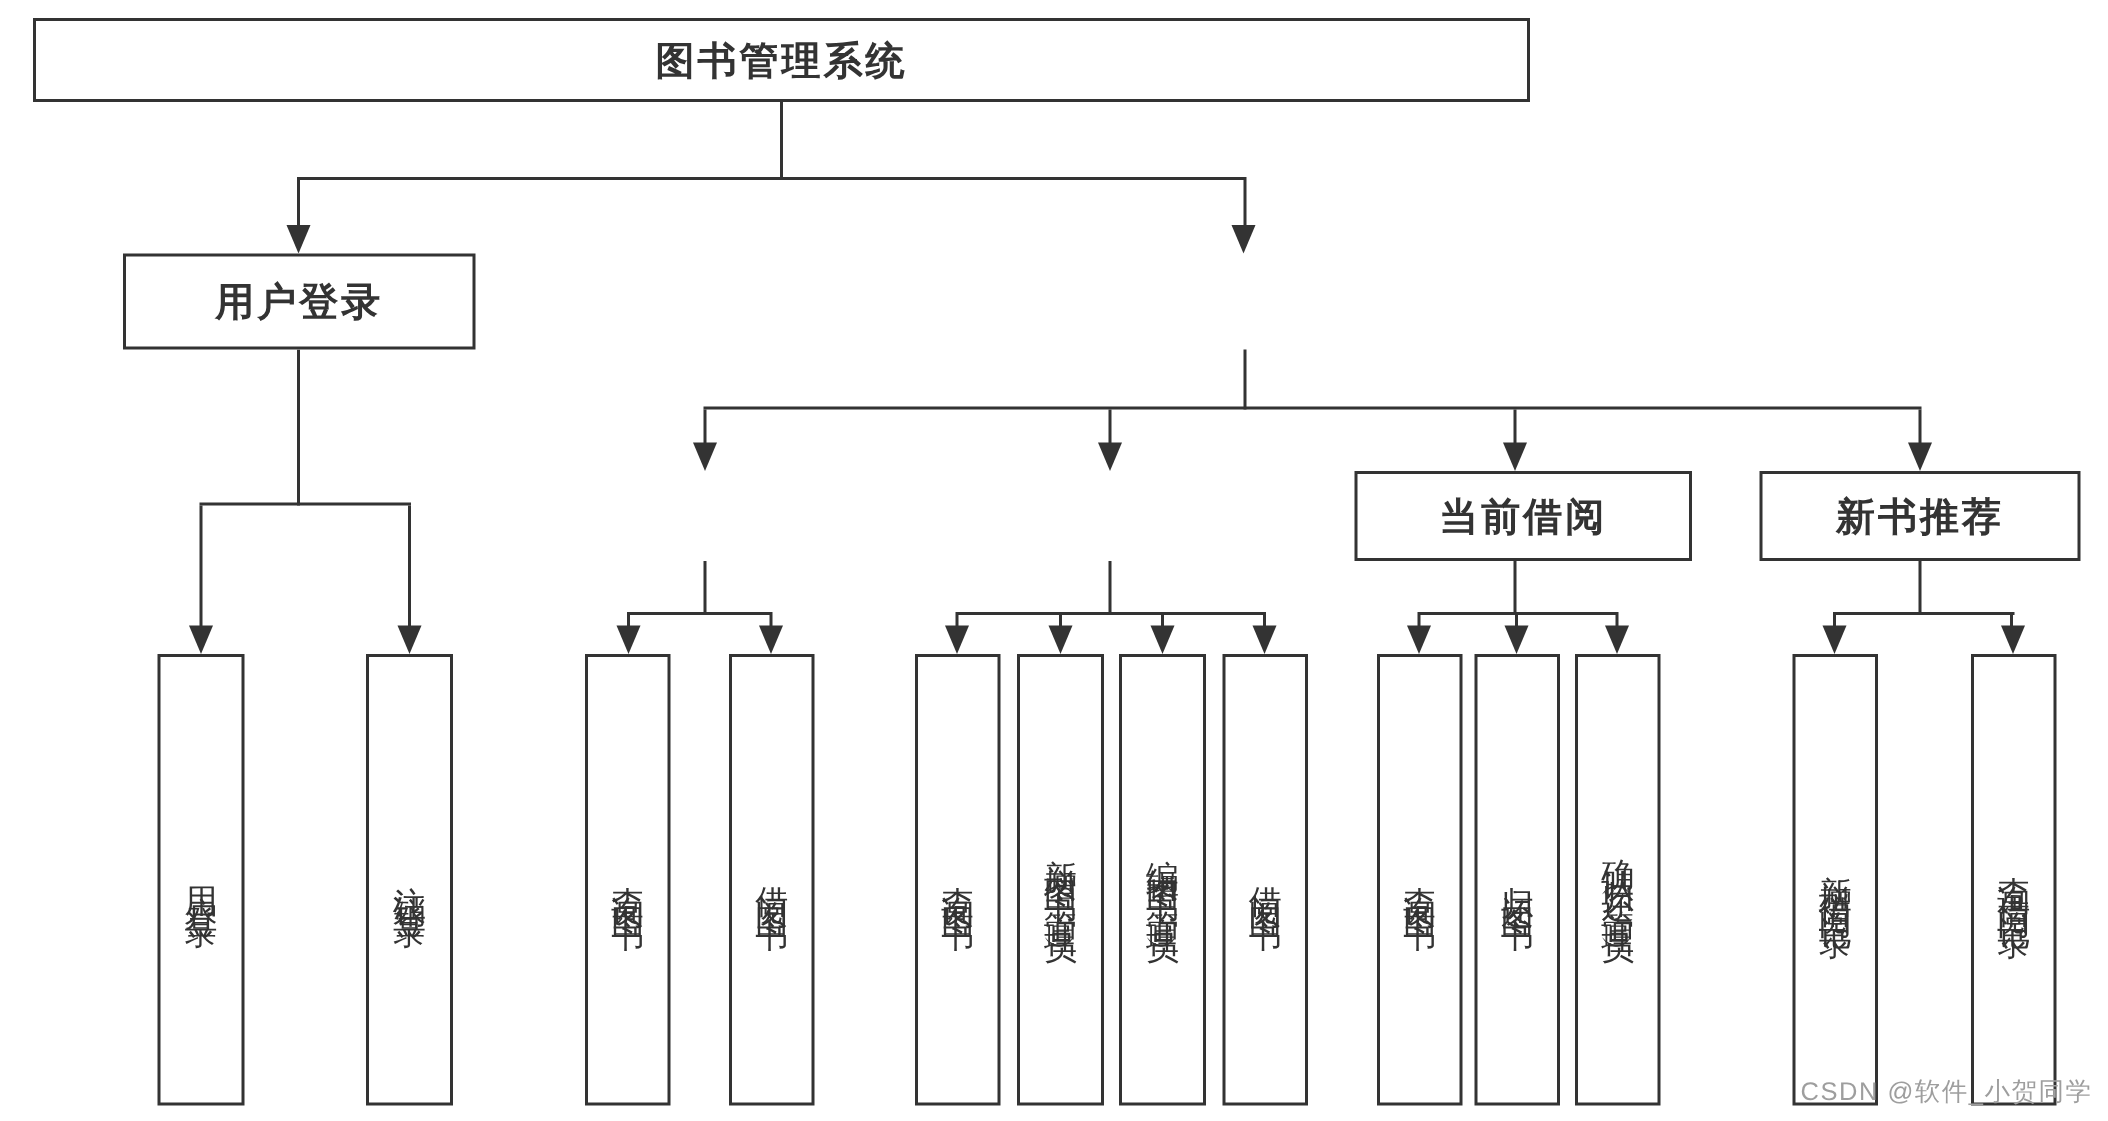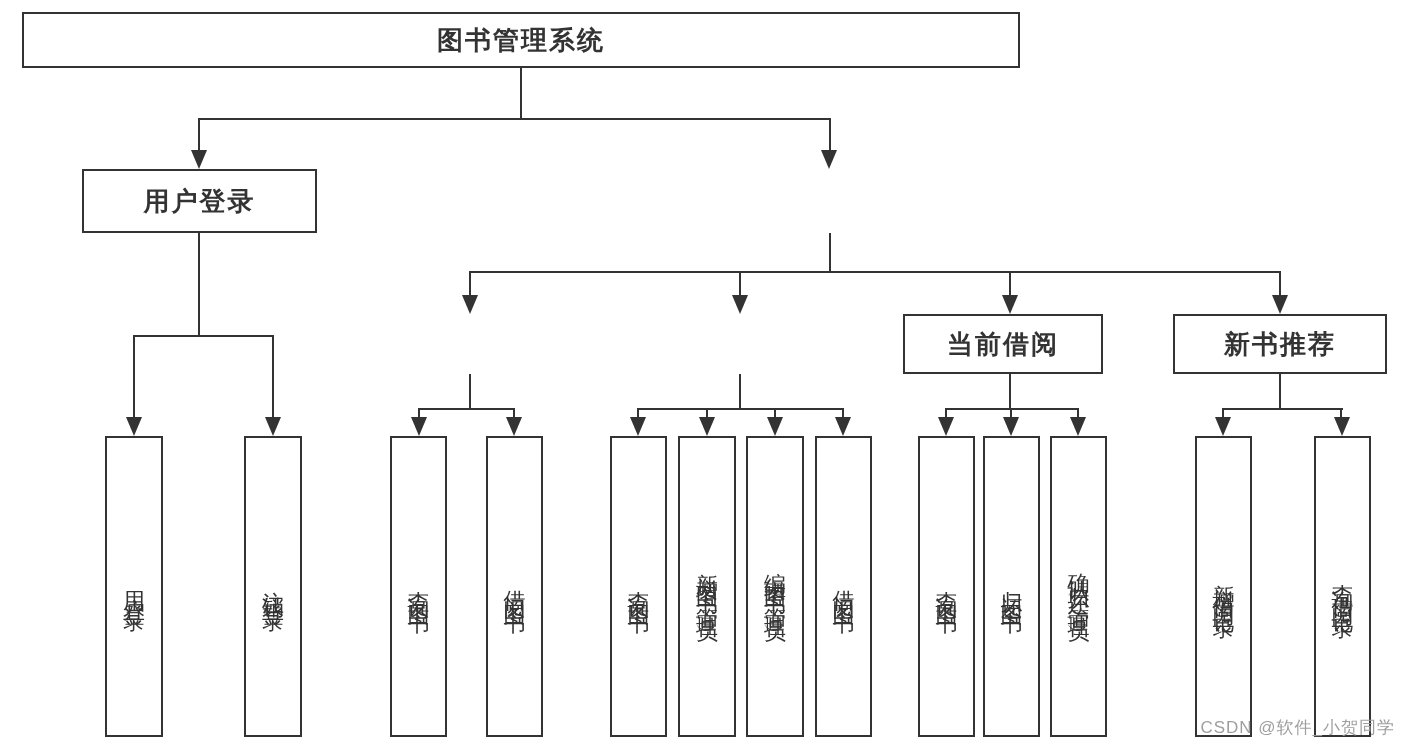--- a/index.html
+++ b/index.html
@@ -110,21 +110,21 @@
   <i class="ar" style="left:938px;top:417px"></i>
   <i class="ar" style="left:1003px;top:417px"></i>
   <i class="ar" style="left:1070px;top:417px"></i>
   <i class="ar" style="left:1215px;top:417px"></i>
   <i class="ar" style="left:1334px;top:417px"></i>
 
   <div class="box" style="left:22px;top:12px;width:998px;height:56px">图书管理系统</div>
 
   <div class="box" style="left:82px;top:169px;width:235px;height:64px">用户登录</div>
 
-  <div class="box" style="left:903px;top:314px;width:200px;height:60px">当前借阅</div>
+  <div class="box" style="left:903px;top:314px;width:225px;height:60px">当前借阅</div>
   <div class="box" style="left:1173px;top:314px;width:214px;height:60px">新书推荐</div>
 
   <div class="vbox" style="left:105px;top:436px;width:58px;height:301px">用户登录</div>
   <div class="vbox" style="left:244px;top:436px;width:58px;height:301px">注销登录</div>
 
   <div class="vbox" style="left:390px;top:436px;width:57px;height:301px">查询图书</div>
   <div class="vbox" style="left:486px;top:436px;width:57px;height:301px">借阅图书</div>
 
   <div class="vbox" style="left:610px;top:436px;width:57px;height:301px">查询图书</div>
   <div class="vbox" style="left:678px;top:436px;width:58px;height:301px">新增图书（管理员）</div>

